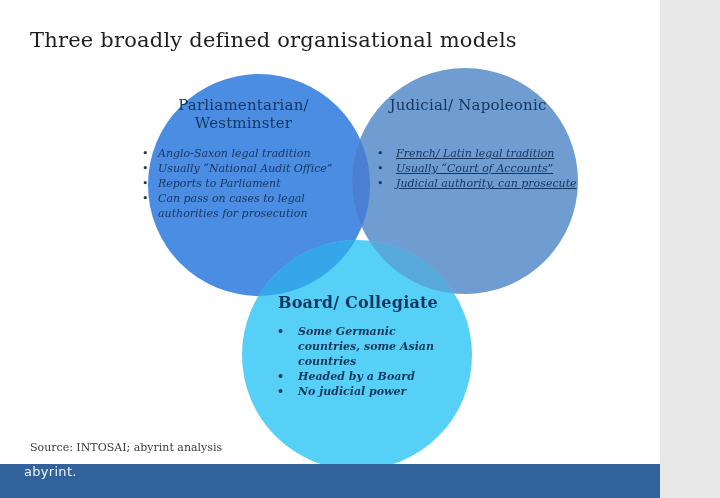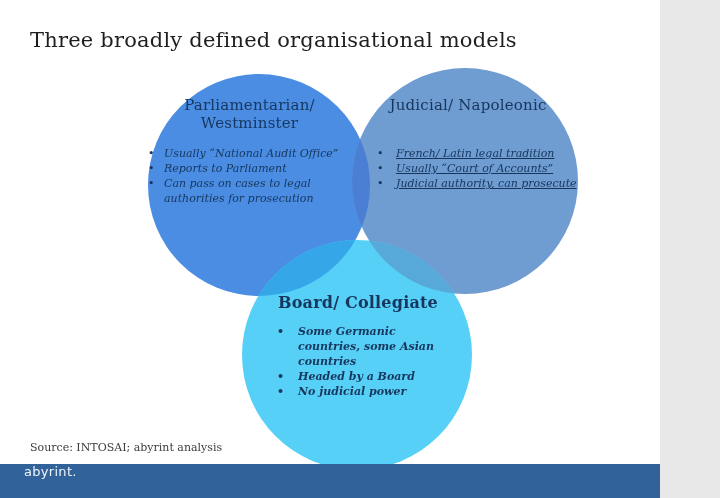--- a/index.html
+++ b/index.html
@@ -32,21 +32,21 @@
   .fill-center{background:var(--c-lens-center);}
 
   
   .ctext{position:absolute;z-index:4;color:var(--c-ink);}
   .ctext .ctitle{font-size:15px;line-height:18px;text-align:center;letter-spacing:0.2px;}
   .ctext ul{list-style:none;margin:0;padding:0;}
   .ctext li{position:relative;font-style:italic;font-size:11px;line-height:15px;white-space:nowrap;}
   .ctext li.wrap{white-space:normal;}
   .ctext li::before{content:"\2022";position:absolute;top:0;font-style:normal;}
 
-  .text-left{left:147px;top:96px;width:205px;}
+  .text-left{left:141px;top:96px;width:205px;}
   .text-left ul{margin-top:14px;}
   .text-left li{padding-left:17px;}
   .text-left li::before{left:1px;}
   .text-left li.wrap{max-width:150px;}
 
   .text-right{left:368px;top:96px;width:200px;}
   .text-right ul{margin-top:32px;text-decoration:underline;}
   .text-right li{padding-left:28px;}
   .text-right li::before{left:9px;}
 
@@ -92,20 +92,21 @@
         <div class="lens in-right pos-bottom fill-center"></div>
       </div>
     </div>
 
     <div class="ctext text-left">
       <div class="ctitle">
         <div>Parliamentarian/</div>
         <div>Westminster</div>
       </div>
       <ul>
+        <li>Anglo-Saxon legal tradition</li>
         <li>Usually “National Audit Office”</li>
         <li>Reports to Parliament</li>
         <li class="wrap">Can pass on cases to legal authorities for prosecution</li>
       </ul>
     </div>
 
     <div class="ctext text-right">
       <div class="ctitle">Judicial/ Napoleonic</div>
       <ul>
         <li>French/ Latin legal tradition</li>

